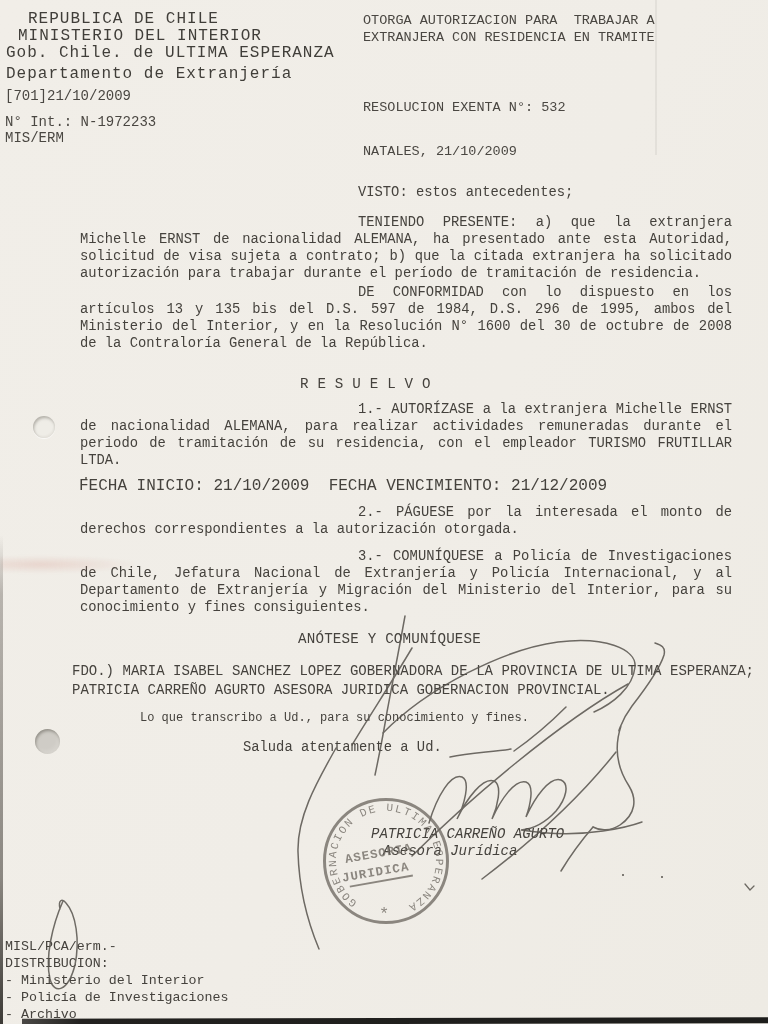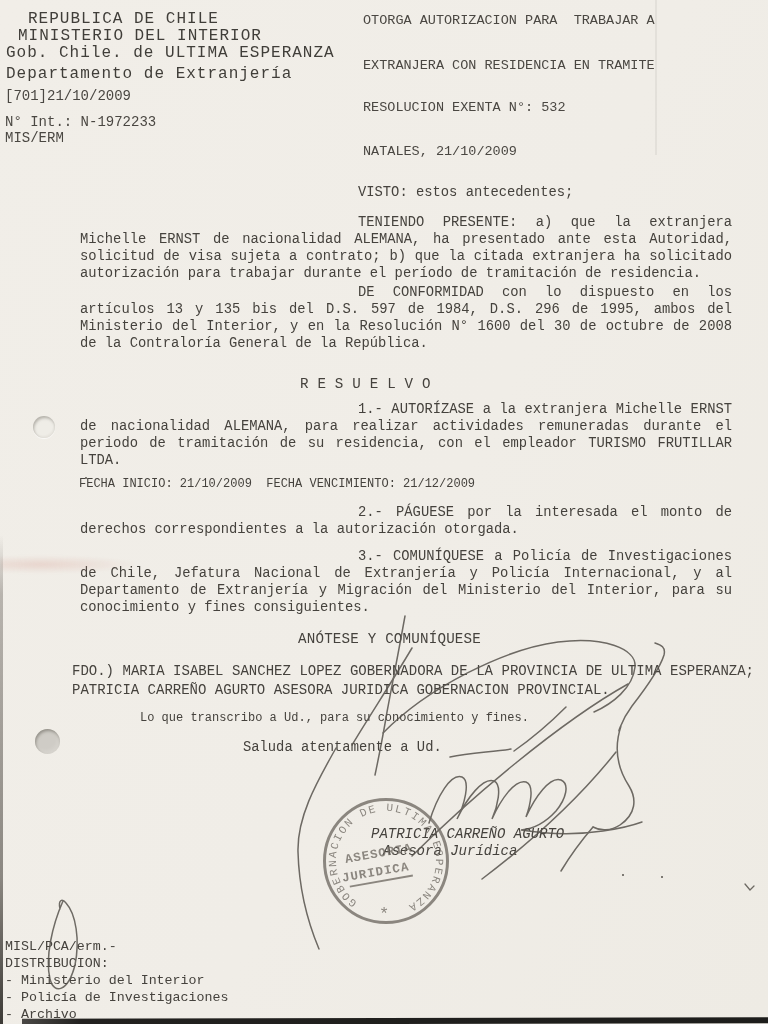--- a/index.html
+++ b/index.html
@@ -66,32 +66,32 @@
   <div class="abs hdr" style="left:28px;top:11px;">REPUBLICA DE CHILE</div>
   <div class="abs hdr" style="left:18px;top:28px;">MINISTERIO DEL INTERIOR</div>
   <div class="abs hdr" style="left:6px;top:45px;">Gob. Chile. de ULTIMA ESPERANZA</div>
   <div class="abs hdr" style="left:6px;top:66px;">Departamento de Extranjería</div>
 
   <div class="abs ref" style="left:5px;top:88px;">[701]21/10/2009</div>
   <div class="abs ref" style="left:5px;top:114px;">N° Int.: N-1972233</div>
   <div class="abs ref" style="left:5px;top:130px;">MIS/ERM</div>
 
   <div class="abs subj" style="left:363px;top:12px;">OTORGA AUTORIZACION PARA  TRABAJAR A</div>
-  <div class="abs subj" style="left:363px;top:29px;margin-top:28px;">EXTRANJERA CON RESIDENCIA EN TRAMITE</div>
+  <div class="abs subj" style="left:363px;top:29px;">EXTRANJERA CON RESIDENCIA EN TRAMITE</div>
   <div class="abs subj" style="left:363px;top:99px;">RESOLUCION EXENTA N°: 532</div>
   <div class="abs subj" style="left:363px;top:143px;">NATALES, 21/10/2009</div>
 
   <div class="para" style="top:185px;">VISTO: estos antecedentes;</div>
   <div class="para" style="top:215px;">TENIENDO PRESENTE: a) que la extranjera Michelle ERNST de nacionalidad ALEMANA, ha presentado ante esta Autoridad, solicitud de visa sujeta a contrato; b) que la citada extranjera ha solicitado autorización para trabajar durante el período de tramitación de residencia.</div>
   <div class="para" style="top:285px;">DE CONFORMIDAD con lo dispuesto en los artículos 13 y 135 bis del D.S. 597 de 1984, D.S. 296 de 1995, ambos del Ministerio del Interior, y en la Resolución N° 1600 del 30 de octubre de 2008 de la Contraloría General de la República.</div>
 
   <div class="abs center-line" style="left:300px;top:376px;">R E S U E L V O</div>
 
   <div class="para" style="top:402px;">1.- AUTORÍZASE a la extranjera Michelle ERNST de nacionalidad ALEMANA, para realizar actividades remuneradas durante el periodo de tramitación de su residencia, con el empleador TURISMO FRUTILLAR LTDA.</div>
-  <div class="abs" style="left:79px;top:477px;font-size:12px;">FECHA INICIO: 21/10/2009  FECHA VENCIMIENTO: 21/12/2009</div>
+  <div class="abs" style="left:79px;top:477px;font-size:16px;">FECHA INICIO: 21/10/2009  FECHA VENCIMIENTO: 21/12/2009</div>
   <div class="para" style="top:505px;">2.- PÁGUESE por la interesada el monto de derechos correspondientes a la autorización otorgada.</div>
   <div class="para" style="top:549px;">3.- COMUNÍQUESE a Policía de Investigaciones de Chile, Jefatura Nacional de Extranjería y Policía Internacional, y al Departamento de Extranjería y Migración del Ministerio del Interior, para su conocimiento y fines consiguientes.</div>
 
   <div class="abs center-line" style="left:298px;top:631px;">ANÓTESE Y COMUNÍQUESE</div>
 
   <div class="fdo" style="top:662px;">FDO.) MARIA ISABEL SANCHEZ LOPEZ GOBERNADORA DE LA PROVINCIA DE ULTIMA ESPERANZA; PATRICIA CARREÑO AGURTO ASESORA JURIDICA GOBERNACION PROVINCIAL.</div>
 
   <div class="abs" style="left:140px;top:711px;font-size:12px;">Lo que transcribo a Ud., para su conocimiento y fines.</div>
   <div class="abs" style="left:243px;top:740px;font-size:13.8px;">Saluda atentamente a Ud.</div>
 

